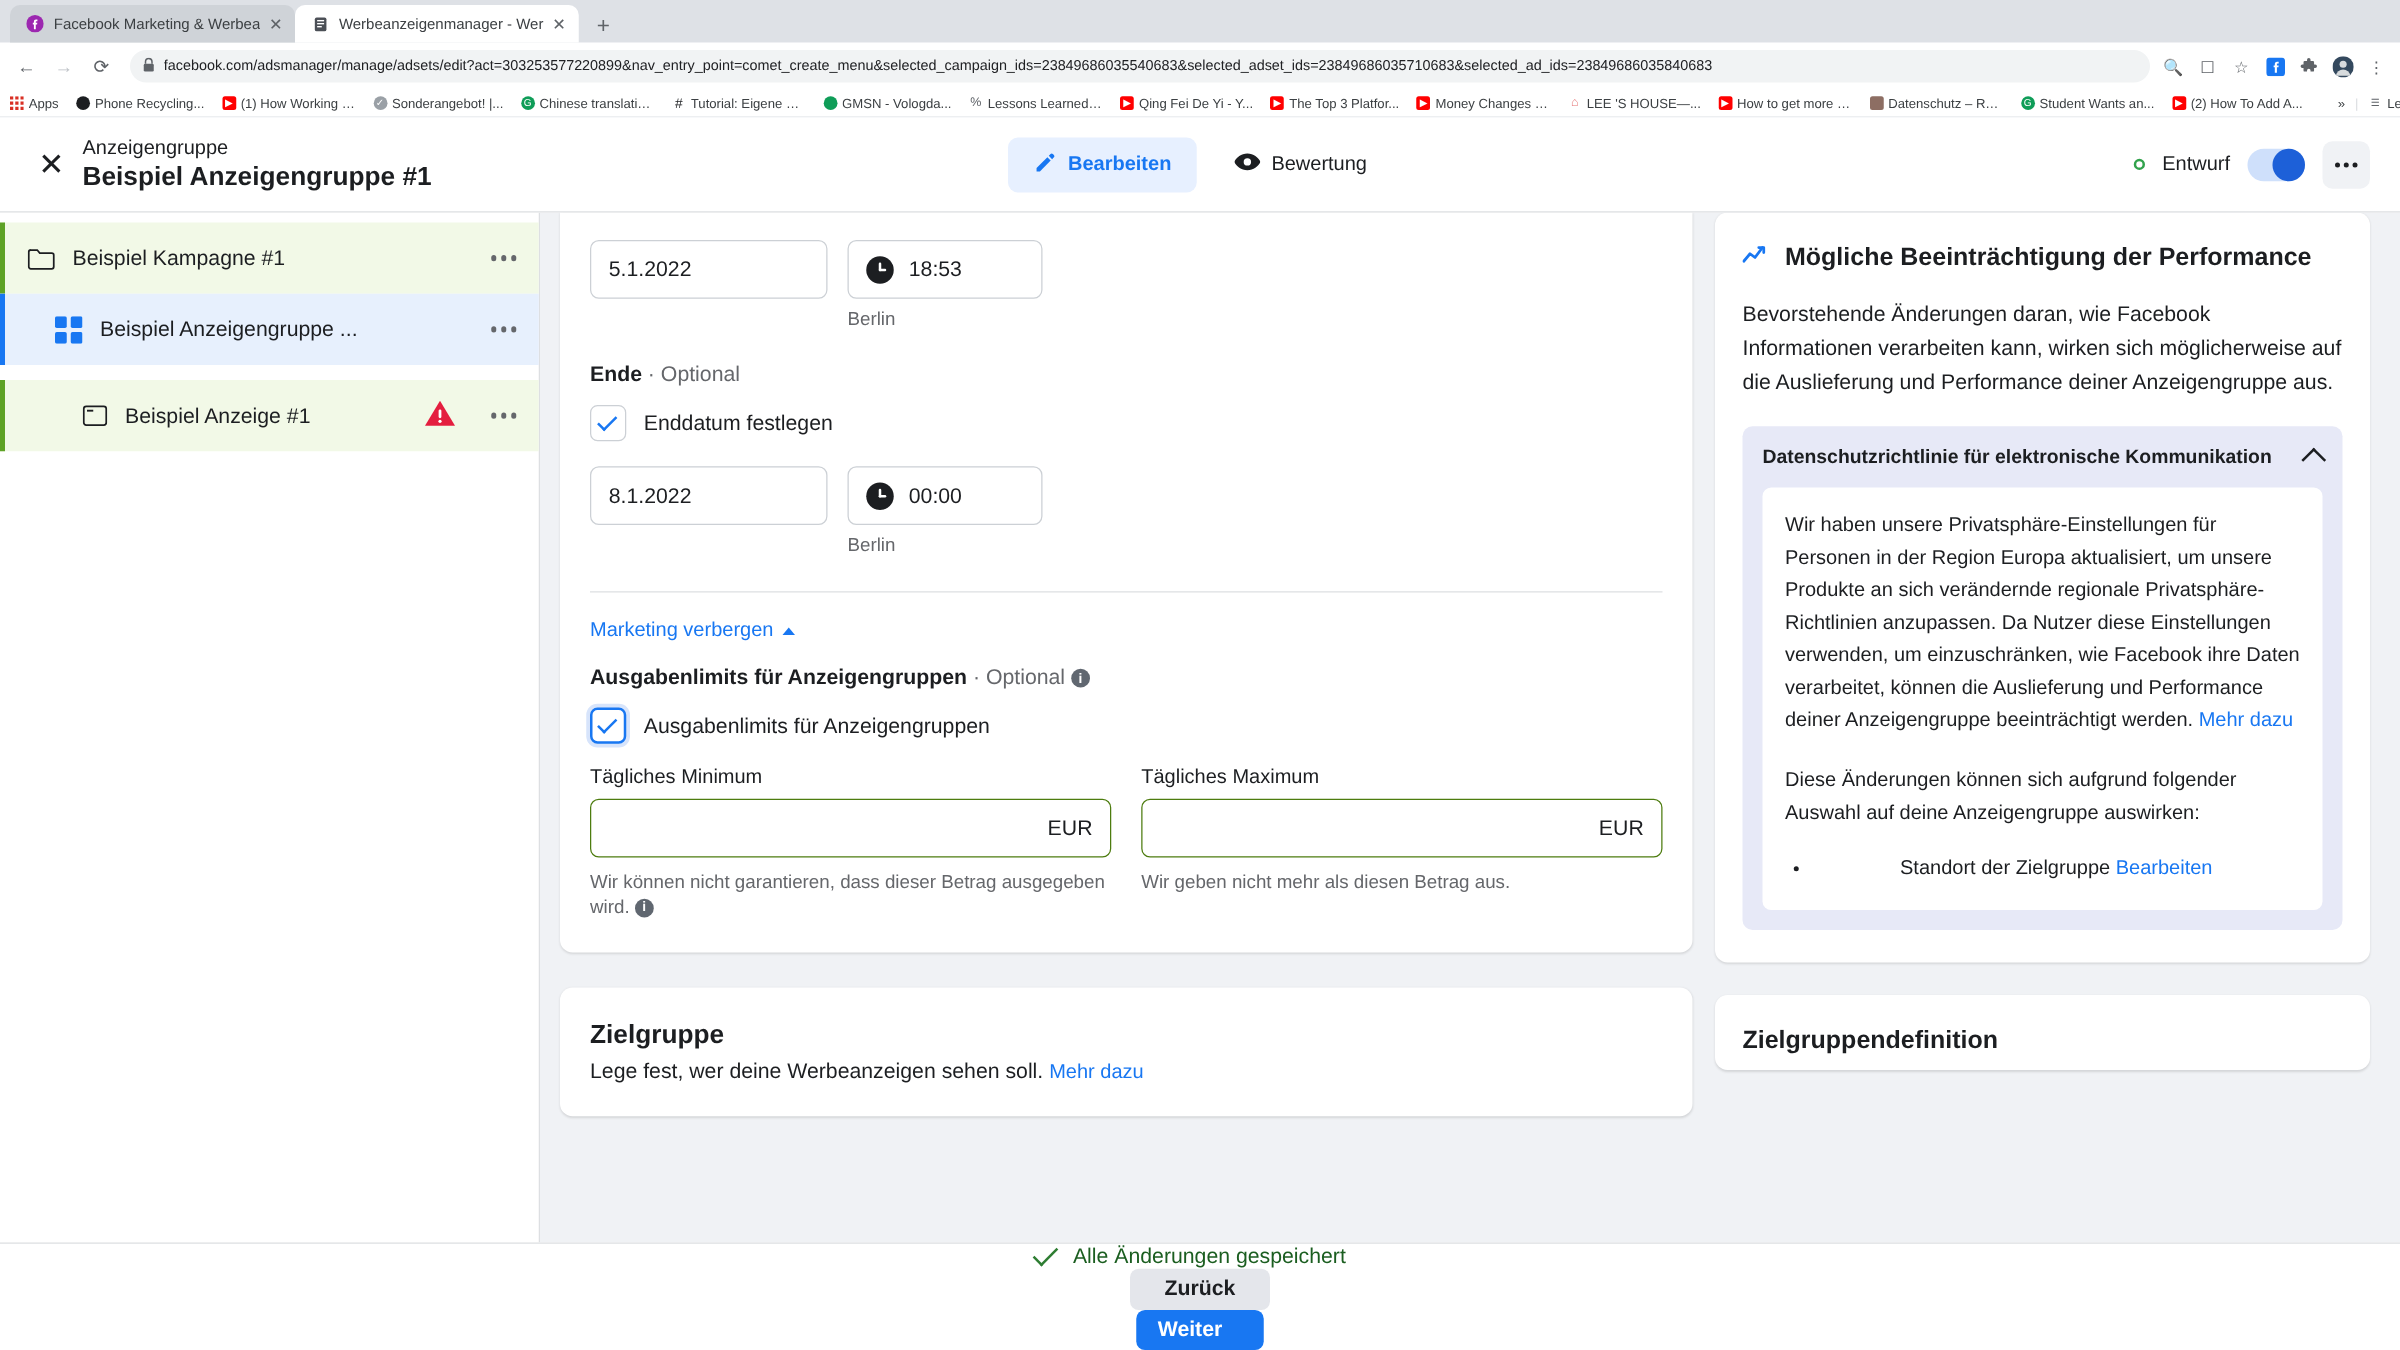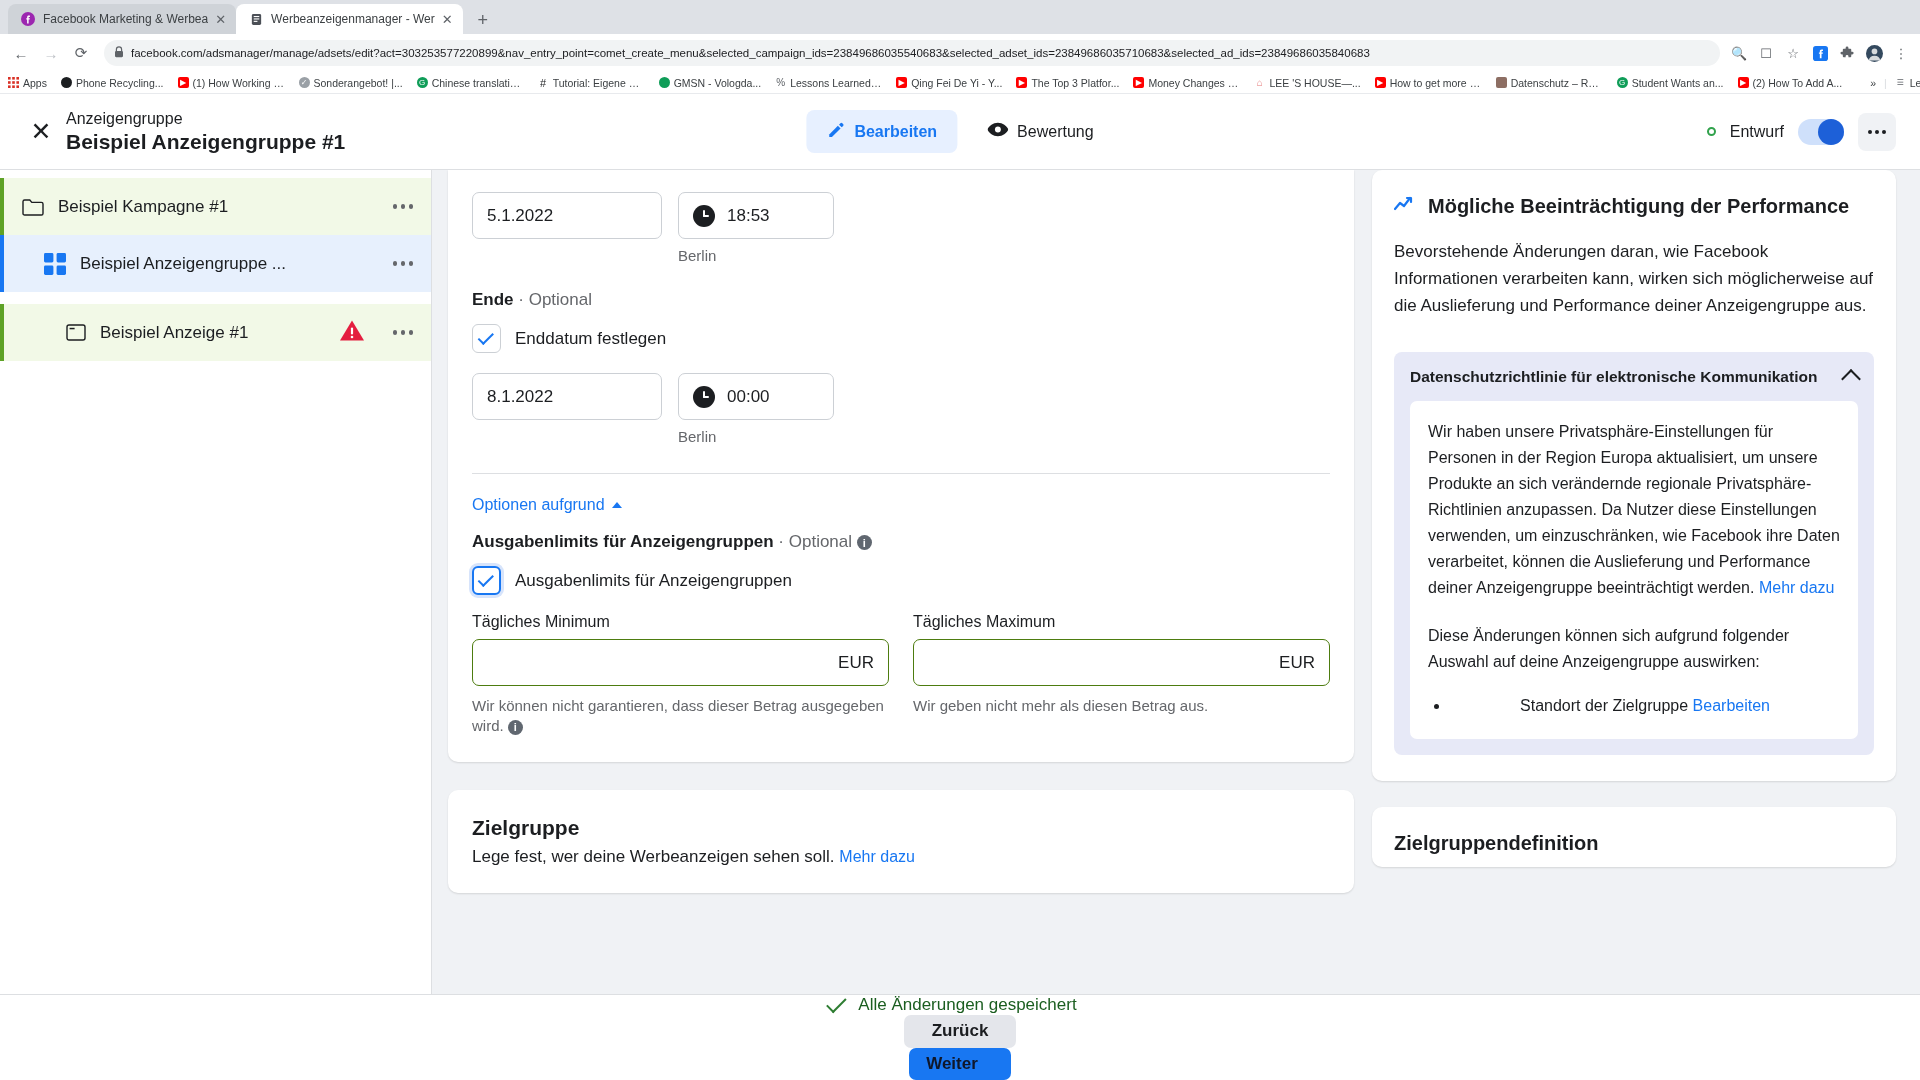--- a/index.html
+++ b/index.html
@@ -162,21 +162,21 @@
   .card-sub { margin-top: 7px; font-size:17px; color:#1c1e21; }
 
   
   .rail { width: 556px; flex:0 0 556px; padding: 0 24px 0 8px; overflow:hidden; }
   .rail-card { background:#fff; border-radius:10px; box-shadow:0 1px 2px rgba(0,0,0,.12); padding: 22px 22px 26px; }
   .rail-card.second { margin-top: 26px; padding-bottom: 10px; }
   .rail-head { display:flex; gap: 12px; align-items:flex-start; }
   .rail-title { font-size:20px; font-weight:700; color:#1c1e21; line-height:28px; }
   .rail-body { margin-top: 18px; font-size:17px; color:#1c1e21; line-height: 27px; }
 
-  .notice { margin-top: 33px; background:#e7e9f7; border-radius: 8px; padding: 14px 16px 16px; }
+  .notice { margin-top: 22px; background:#e7e9f7; border-radius: 8px; padding: 14px 16px 16px; }
   .notice-head { display:flex; align-items:flex-start; }
   .notice-title { font-size:15.5px; font-weight:700; color:#1c1e21; line-height: 21px; flex:1 1 auto; }
   .chev-up { width:14px;height:14px;border-left:2px solid #1c1e21;border-top:2px solid #1c1e21;
              transform: rotate(45deg); margin-top:6px; flex:0 0 14px; }
   .notice-inner { margin-top: 14px; background:#fff; border-radius:7px; padding: 18px 18px 20px; }
   .notice-p { font-size:16px; color:#1c1e21; line-height: 26px; }
   .notice-ul { margin: 18px 0 0 22px; text-align: center; }
   .notice-ul li { font-size:16px; color:#1c1e21; line-height: 26px; }
 
   
@@ -184,21 +184,21 @@
     height: 86px; background:#fff; border-top:1px solid #dddfe2;
     display:flex; align-items:center; justify-content:flex-end; 
     padding: 0 24px; position:absolute; left:0; right:0; bottom:0;flex-direction:column;
   }
   .saved { display:flex; align-items:center; gap: 10px; color:#1b5e20; font-size:17px; margin-right: 14px; }
   .check-g { width:19px;height:10px;border-left:2.5px solid #2e7d32;border-bottom:2.5px solid #2e7d32;
              transform: rotate(-45deg) translateY(-3px); }
   .btn { height: 44px; border-radius: 7px; display:flex;align-items:center;justify-content:center;
          font-size:17px; font-weight:700; padding: 0 28px; }
   .btn-secondary { background:#e4e6eb; color:#1c1e21; min-width: 96px; }
-  .btn-primary { background:#1877f2; color:#0f172a; min-width: 102px; padding-left: 12px; }
+  .btn-primary { background:#1877f2; color:#ffffff; min-width: 102px; padding-left: 12px; }
 </style>
 </head>
 <body>
 
 <div class="browser-chrome">
 
   <div class="tabstrip">
     <div class="tab">
       <span class="tab-favicon">
         <svg width="14" height="14" viewBox="0 0 16 16">
@@ -489,21 +489,21 @@
           <div class="txtfield time">
             <span class="clock"></span>
             <span>00:00</span>
           </div>
         </div>
         <div class="tz">Berlin</div>
 
         <div class="divider"></div>
 
         <div class="link-row">
-          <span class="link">Optionen aufgrund</span>
+          <span class="link">Marketing verbergen</span>
           <span class="caret-up"></span>
         </div>
 
         <div class="sec-label" style="margin-top:18px;">
           <span>Ausgabenlimits für Anzeigengruppen</span>
           <span class="opt">· Optional</span>
           <span class="info-i">i</span>
         </div>
 
         <div class="chk-row">

